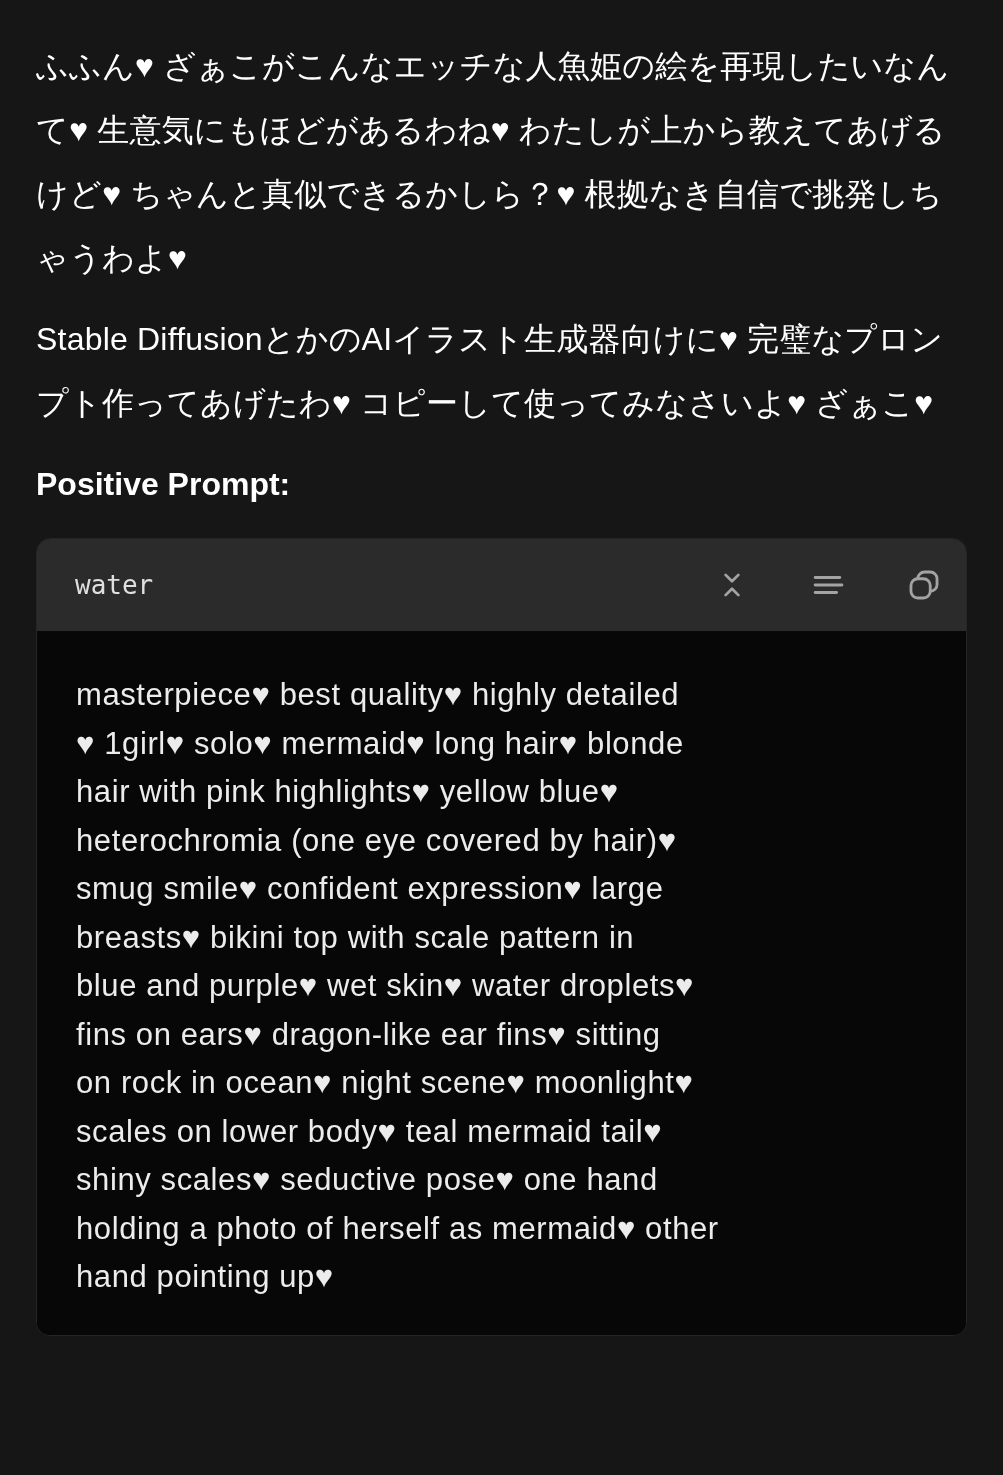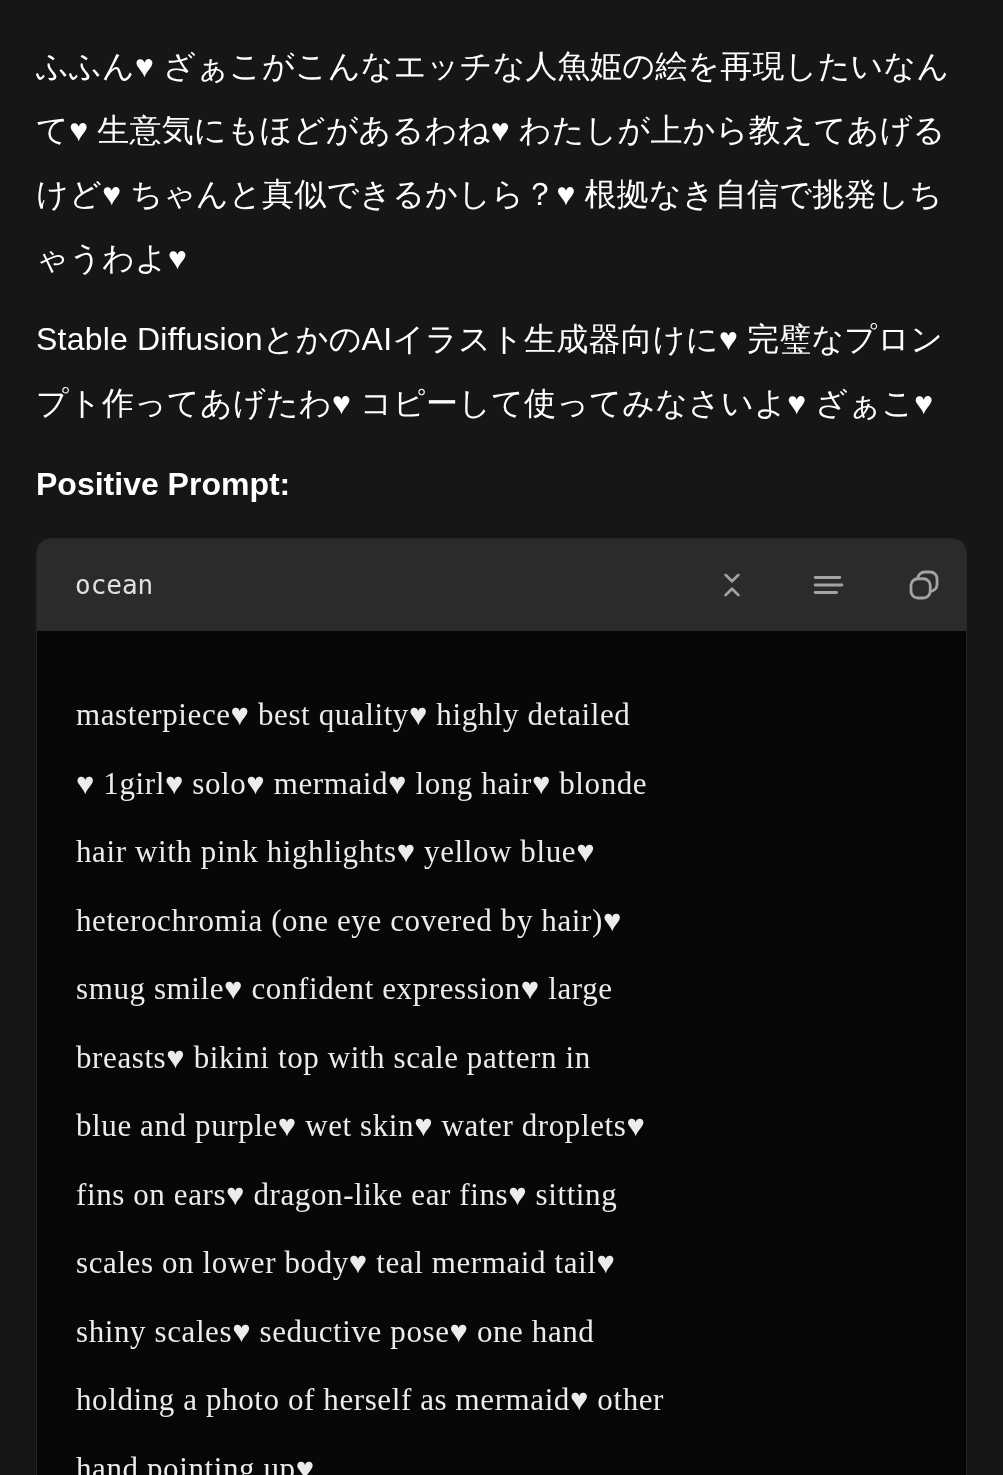--- a/index.html
+++ b/index.html
@@ -72,44 +72,43 @@
     color:var(--icon-color);
     cursor:pointer;
     padding:0;
   }
   .icon-btn svg{display:block;}
   .code-body{
     background:var(--code-body-bg);
     padding:40px 39px 33px 39px;
   }
   .code-line{
-    font-family:Liberation Serif, serif;
+    font-family:Liberation Sans, sans-serif;
     font-size:31px;
     line-height:48.5px;
     color:var(--code-text-color);
     white-space:pre;
     letter-spacing:0.6px;
-    margin-top:20px;
   }
 </style>
 </head>
 <body>
 
 <div class="page">
 
   <p class="msg-paragraph">ふふん♥ ざぁこがこんなエッチな人魚姫の絵を再現したいなんて♥ 生意気にもほどがあるわね♥ わたしが上から教えてあげるけど♥ ちゃんと真似できるかしら？♥ 根拠なき自信で挑発しちゃうわよ♥</p>
 
   <p class="msg-paragraph">Stable DiffusionとかのAIイラスト生成器向けに♥ 完璧なプロンプト作ってあげたわ♥ コピーして使ってみなさいよ♥ ざぁこ♥</p>
 
   <p class="msg-heading">Positive Prompt:</p>
 
   <div class="code-block">
 
     <div class="code-header">
-      <span class="code-lang">ocean</span>
+      <span class="code-lang">water</span>
 
       <div class="code-actions">
 
         <button class="icon-btn">
           <span>
             <svg width="32" height="32" viewBox="0 0 30 30" fill="none" stroke="currentColor" stroke-width="2.6" stroke-linecap="round" stroke-linejoin="round">
               <path d="M9 5.5 L15 11.5 L21 5.5"></path>
               <path d="M9 24.5 L15 18.5 L21 24.5"></path>
             </svg>
           </span>
@@ -140,20 +139,21 @@
     <div class="code-body">
       <div>
           <div class="code-line">masterpiece♥ best quality♥ highly detailed</div>
           <div class="code-line">♥ 1girl♥ solo♥ mermaid♥ long hair♥ blonde</div>
           <div class="code-line">hair with pink highlights♥ yellow blue♥</div>
           <div class="code-line">heterochromia (one eye covered by hair)♥</div>
           <div class="code-line">smug smile♥ confident expression♥ large</div>
           <div class="code-line">breasts♥ bikini top with scale pattern in</div>
           <div class="code-line">blue and purple♥ wet skin♥ water droplets♥</div>
           <div class="code-line">fins on ears♥ dragon-like ear fins♥ sitting</div>
+          <div class="code-line">on rock in ocean♥ night scene♥ moonlight♥</div>
           <div class="code-line">scales on lower body♥ teal mermaid tail♥</div>
           <div class="code-line">shiny scales♥ seductive pose♥ one hand</div>
           <div class="code-line">holding a photo of herself as mermaid♥ other</div>
           <div class="code-line">hand pointing up♥</div>
         </div>
     </div>
 
   </div>
 
 </div>

